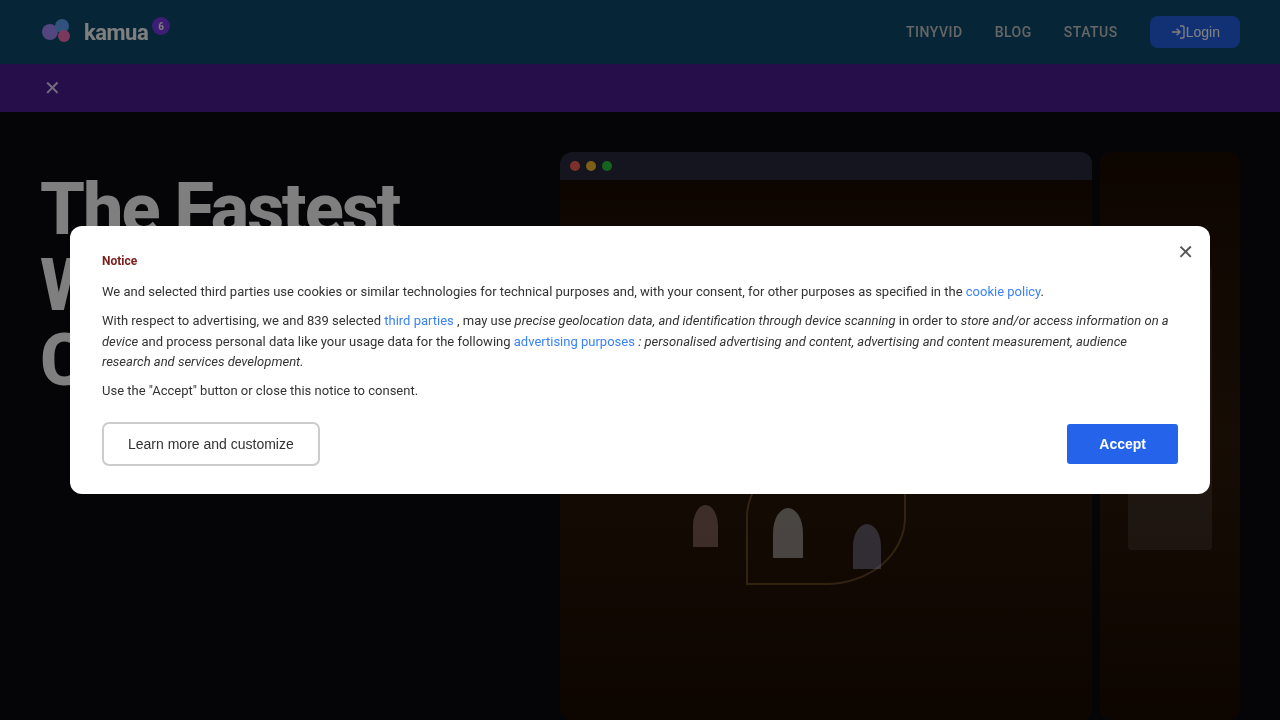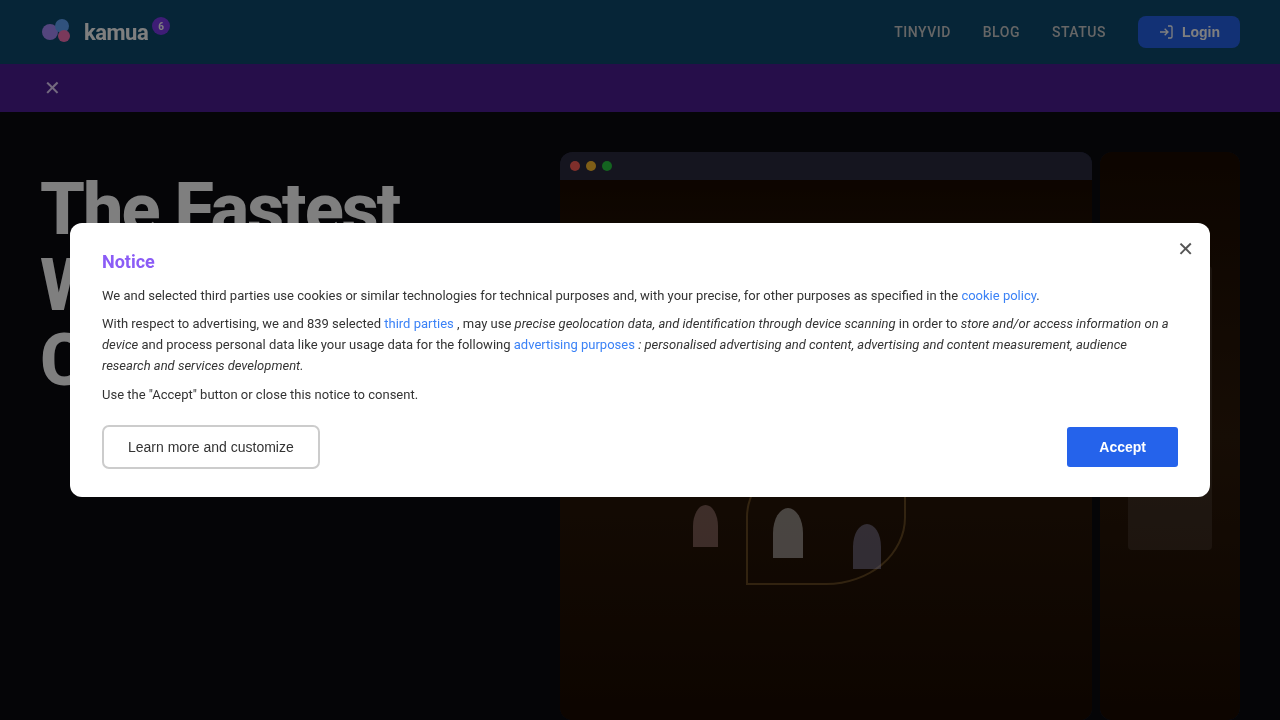--- a/index.html
+++ b/index.html
@@ -60,27 +60,27 @@
       color: #ccc;
       font-size: 14px;
       font-weight: 500;
       letter-spacing: 0.5px;
       cursor: pointer;
       text-decoration: none;
     }
     .login-btn {
       display: flex;
       align-items: center;
-      gap: 8px;
+      gap: 0;
       background: #2563eb;
       color: #fff;
       padding: 8px 20px;
       border-radius: 8px;
       font-size: 14px;
-      font-weight: 700;
+      font-weight: 400;
       cursor: pointer;
       border: none;
     }
 
     
     .announcement {
       background: #4c1d95;
       display: flex;
       align-items: center;
       justify-content: space-between;
@@ -205,24 +205,24 @@
     .cookie-notice {
       background: #fff;
       color: #1a1a1a;
       width: 1140px;
       border-radius: 12px;
       padding: 28px 32px;
       position: relative;
       max-height: 320px;
     }
     .cookie-title {
-      font-size: 18px;
+      font-size: 12px;
       font-weight: 700;
       margin-bottom: 14px;
-      color: #8b5cf6;
+      color: #7f1d1d;
     }
     .cookie-body {
       font-size: 13px;
       line-height: 1.6;
       color: #333;
     }
     .cookie-body p {
       margin-bottom: 8px;
     }
     .cookie-body a {
@@ -355,21 +355,21 @@
     </div>
   </div>
 </div>
 
 <div class="cookie-overlay">
   <div class="cookie-notice">
     <button class="cookie-close">✕</button>
     <div class="cookie-title">Notice</div>
     <div class="cookie-body">
       <p>
-        <span>We and selected third parties use cookies or similar technologies for technical purposes and, with your precise, for other purposes as specified in the</span>
+        <span>We and selected third parties use cookies or similar technologies for technical purposes and, with your consent, for other purposes as specified in the</span>
         <a>cookie policy</a>.
       </p>
       <p>
         <span>With respect to advertising, we and 839 selected</span>
         <a>third parties</a>
         <span>, may use</span>
         <em>precise geolocation data, and identification through device scanning</em>
         <span>in order to</span>
         <em>store and/or access information on a device</em>
         <span>and process personal data like your usage data for the following</span>

